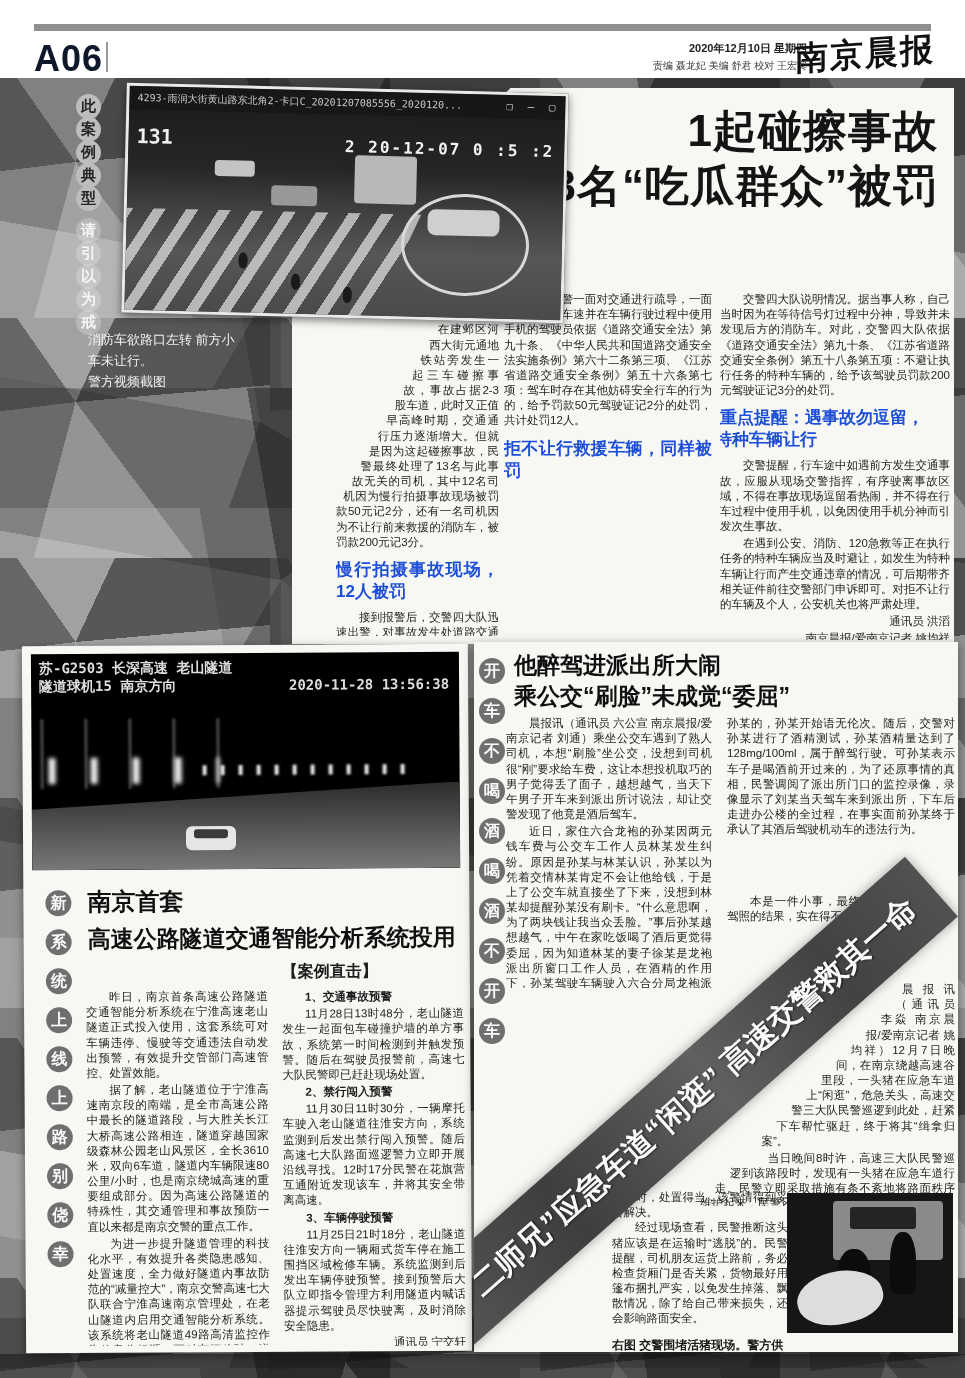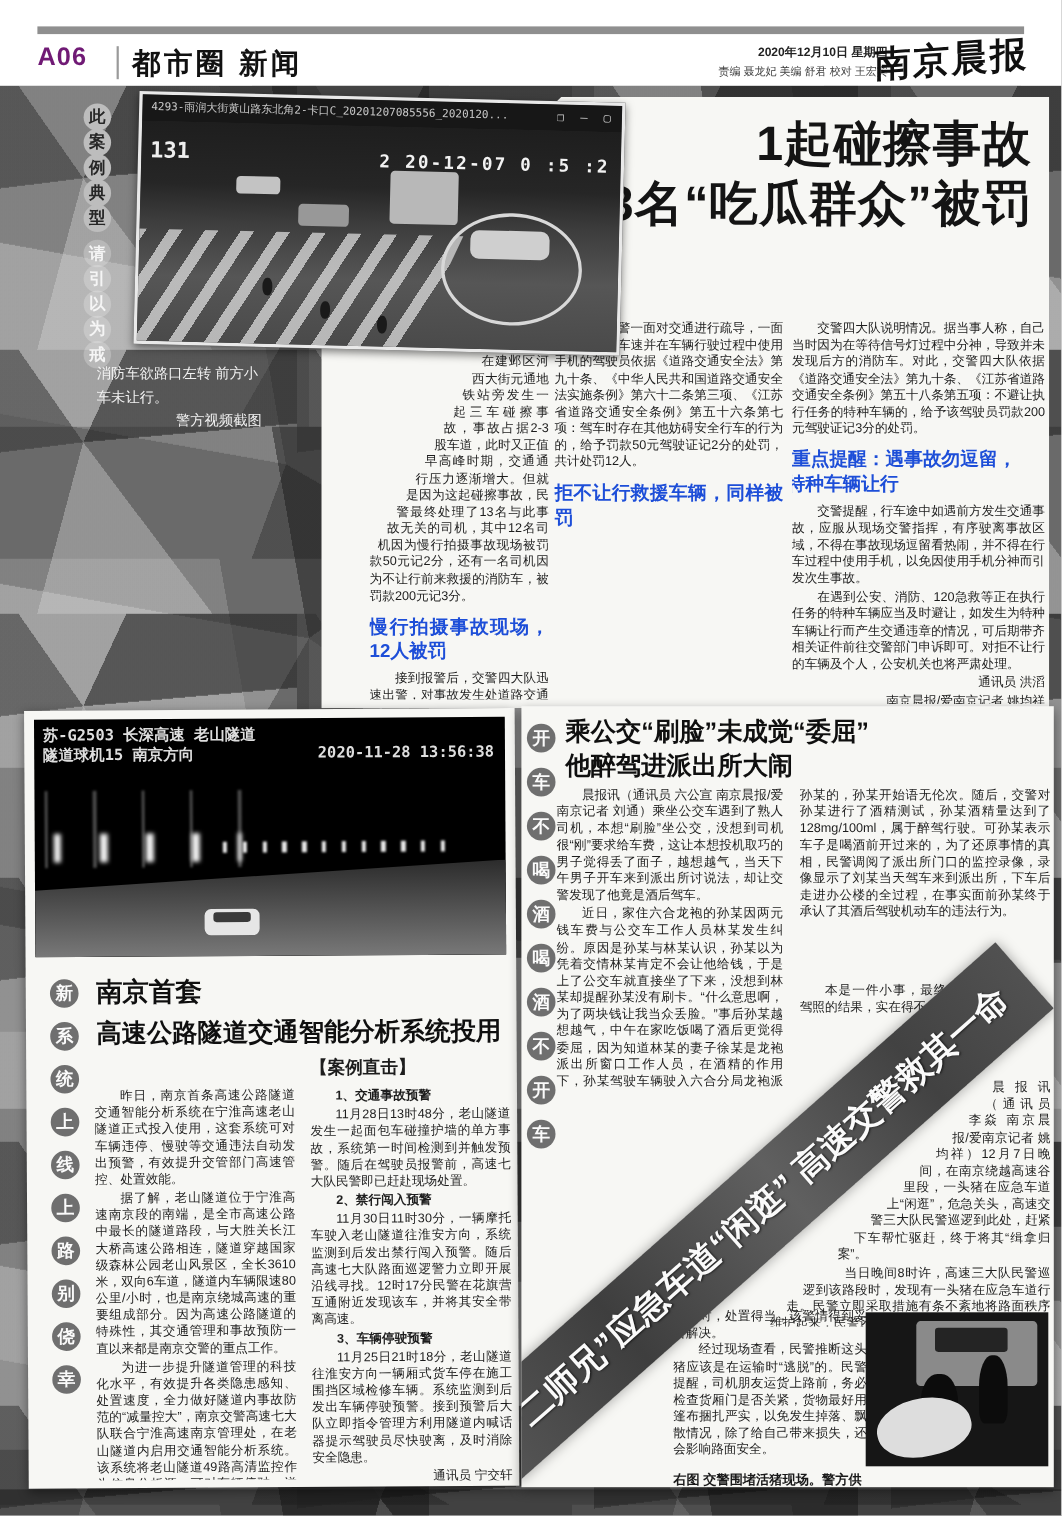--- a/index.html
+++ b/index.html
@@ -2,21 +2,21 @@
 <html><head>
 <meta charset="utf-8">
 <style>
   html,body{margin:0;padding:0;background:#e9e9e9;}
   #page{position:relative;width:965px;height:1378px;background:#ffffff;overflow:hidden;
         font-family:"Liberation Sans","DejaVu Sans",sans-serif;color:#1d1d1d;}
   .abs{position:absolute;}
 
   
   #top-rule{left:34px;right:34px;top:24px;height:7px;background:#8f8f8f;}
-  #pageno{left:34px;top:38px;font-size:23px;font-weight:bold;color:#701a75;letter-spacing:1px;}
+  #pageno{left:34px;top:38px;font-size:36px;font-weight:bold;color:#0f172a;letter-spacing:1px;}
   #hdr-div{left:106px;top:42px;width:2px;height:30px;background:#9a9a9a;}
   #section{left:120px;top:40px;font-size:26px;font-weight:bold;letter-spacing:3px;color:#111;}
   #hdr-right{right:158px;top:40px;text-align:right;line-height:1.6;}
   #hdr-date{font-size:11px;font-weight:bold;color:#222;}
   #hdr-staff{font-size:10px;color:#3c3c3c;}
   #paper-logo{right:30px;top:32px;font-family:"DejaVu Serif","Liberation Serif",serif;
       font-size:33px;font-weight:bold;color:#101010;transform:skewY(-4deg);letter-spacing:2px;}
 
   
   #camo{left:0;top:78px;right:0;bottom:0;background-color:#6a6a6a;
@@ -51,21 +51,21 @@
   #p1-controls{position:absolute;right:6px;top:0;color:#d0d0d0;font-size:11px;letter-spacing:4px;}
   #p1-camid{left:8px;top:38px;color:#efefef;font-size:20px;font-weight:bold;font-family:"DejaVu Sans Mono",monospace;}
   #p1-time{right:10px;top:46px;color:#f2f2f2;font-size:16px;font-weight:bold;font-family:"DejaVu Sans Mono",monospace;letter-spacing:2px;}
   #p1-cross{left:-30px;bottom:-8px;width:300px;height:110px;transform:skewX(-24deg);opacity:.75;
       background:repeating-linear-gradient(100deg,rgba(235,235,235,.9) 0 12px,rgba(0,0,0,0) 12px 32px);}
   .veh{position:absolute;border-radius:4px;}
   #p1-ring{left:63%;top:38%;width:122px;height:96px;border:3px solid #d8d8d8;border-radius:50%;background:rgba(0,0,0,0);}
   .rider{position:absolute;width:9px;height:16px;background:#1a1a1a;border-radius:45%;}
 
   #caption1{left:88px;top:330px;width:150px;color:#f1f1f1;font-size:13px;line-height:1.6;z-index:7;}
-  #caption1 .credit{text-align:right;}
+  #caption1 .credit{}
 
   
   #blockA{left:292px;top:88px;width:662px;height:556px;
       clip-path:polygon(33% 0,100% 0,100% 100%,0 100%,0 38%);z-index:2;}
   #lead-headline{right:16px;top:16px;width:480px;text-align:right;font-weight:bold;color:#141414;
       font-size:44px;line-height:1.24;letter-spacing:1px;}
   .col{position:absolute;font-size:11.5px;line-height:1.32;text-align:justify;color:#1d1d1d;overflow:hidden;}
   .col p{margin:0 0 2px 0;text-indent:2em;}
   .subhead{font-size:17px;font-weight:bold;line-height:1.3;margin:9px 0 7px 0;text-indent:0;color:#1d4ed8;}
   .tri-l{float:left;shape-outside:polygon(0 0,100% 0,0 100%);clip-path:polygon(0 0,100% 0,0 100%);shape-margin:6px;}
@@ -124,21 +124,20 @@
   #pp-pig{position:absolute;left:6%;bottom:6%;width:52%;height:38%;background:#ddd;border-radius:50% 60% 45% 55%;transform:rotate(-14deg);}
 </style>
 </head>
 <body>
 
 <div id="page">
 
   <div class="abs" id="top-rule"></div>
   <div class="abs" id="pageno">A06</div>
   <div class="abs" id="hdr-div"></div>
-  <div class="abs" id="section">都市圈 新闻</div>
   <div class="abs" id="hdr-right">
     <div id="hdr-date">2020年12月10日 星期四</div>
     <div id="hdr-staff">责编 聂龙妃 美编 舒君 校对 王宏宾</div>
   </div>
   <div class="abs" id="paper-logo">南京晨报</div>
 
   <div class="abs" id="camo"></div>
 
   <div class="abs circles light" style="left:76px;top:94px;z-index:7;">
       <div class="circ">此</div>
@@ -260,22 +259,22 @@
         <div class="circ">不</div>
         <div class="circ">喝</div>
         <div class="circ">酒</div>
         <div class="circ">喝</div>
         <div class="circ">酒</div>
         <div class="circ">不</div>
         <div class="circ">开</div>
         <div class="circ">车</div>
       </div>
     <div class="abs" id="bus-h">
+      <div>他醉驾进派出所大闹</div>
       <div>乘公交“刷脸”未成觉“委屈”</div>
-      <div>他醉驾进派出所大闹</div>
     </div>
     <div class="col" id="bus-c1a">
       <p>晨报讯（通讯员 六公宣 南京晨报/爱南京记者 刘通）乘坐公交车遇到了熟人司机，本想“刷脸”坐公交，没想到司机很“刚”要求给车费，这让本想投机取巧的男子觉得丢了面子，越想越气，当天下午男子开车来到派出所讨说法，却让交警发现了他竟是酒后驾车。</p>
       <p>近日，家住六合龙袍的孙某因两元钱车费与公交车工作人员林某发生纠纷。原因是孙某与林某认识，孙某以为凭着交情林某肯定不会让他给钱，于是上了公交车就直接坐了下来，没想到林某却提醒孙某没有刷卡。“什么意思啊，为了两块钱让我当众丢脸。”事后孙某越想越气，中午在家吃饭喝了酒后更觉得委屈，因为知道林某的妻子徐某是龙袍派出所窗口工作人员，在酒精的作用下，孙某驾驶车辆驶入六合分局龙袍派出所，在找到徐某后大吵大闹。</p>
 
     </div>
     <div class="col" id="bus-c1b">
       <div class="tri-r" style="width:140px;height:146px;"></div>
     </div>
     <div class="col" id="bus-c2a">

